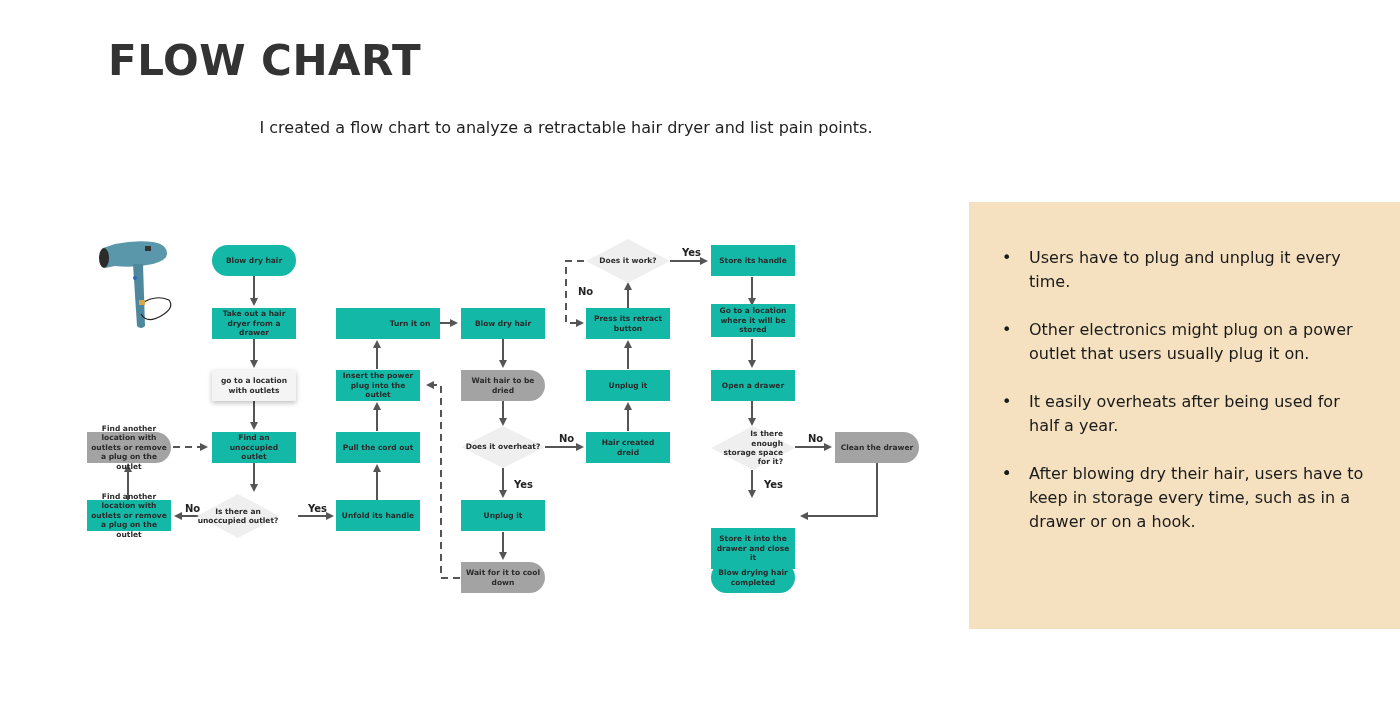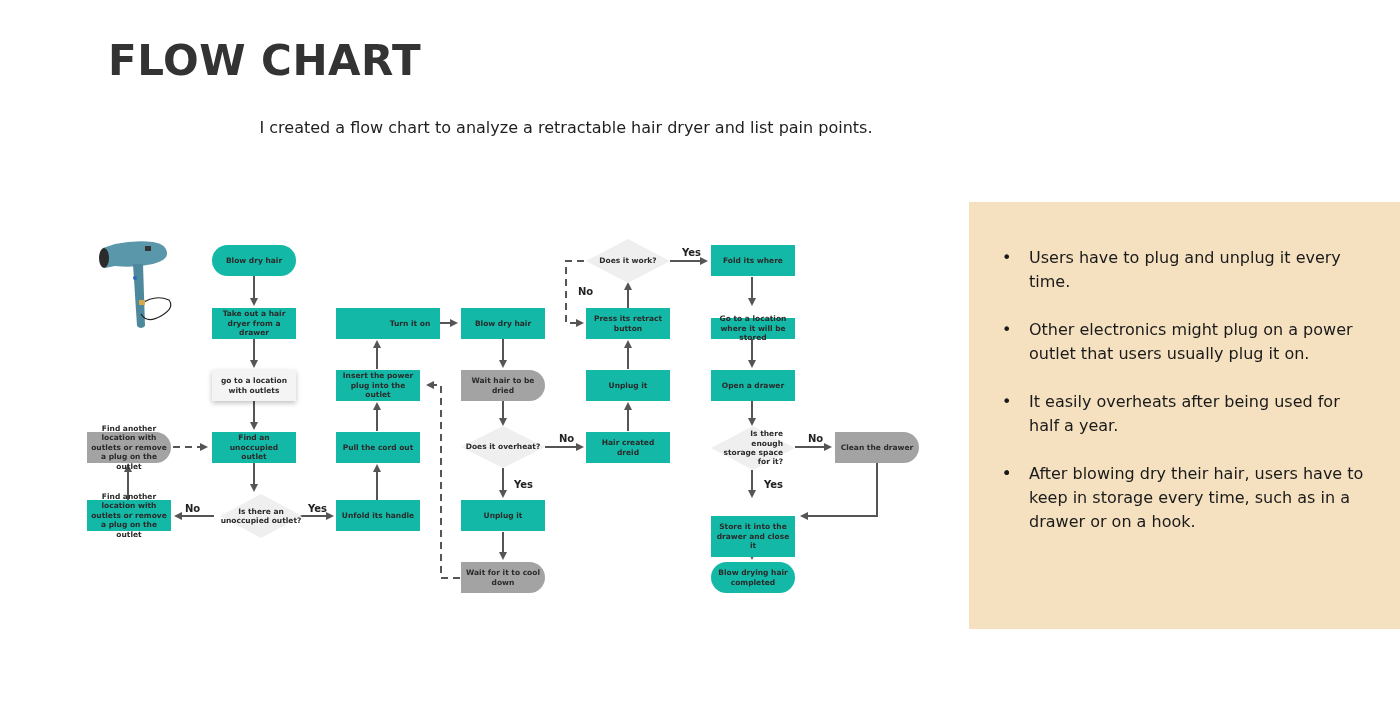--- a/index.html
+++ b/index.html
@@ -81,21 +81,21 @@
       <line x1="752" y1="532" x2="752" y2="558" marker-end="url(#ah)"></line>
       <line x1="795" y1="447" x2="830" y2="447" marker-end="url(#ah)"></line>
       <polyline points="877,463 877,516 802,516" marker-end="url(#ah)"></polyline>
     </g>
   </svg>
 
   <div class="node pill" style="left:212px;top:245px;width:84px;height:31px;">Blow dry hair</div>
   <div class="node" style="left:212px;top:308px;width:84px;height:31px;">Take out a hair dryer from a drawer</div>
   <div class="node shadow" style="left:212px;top:370px;width:84px;height:31px;">go to a location with outlets</div>
   <div class="node" style="left:212px;top:432px;width:84px;height:31px;">Find an unoccupied outlet</div>
-  <div class="diamond" style="left:220px;top:494px;width:82px;height:44px;align-items:center;">
+  <div class="diamond" style="left:197px;top:494px;width:82px;height:44px;align-items:center;">
     <svg viewBox="0 0 82 44" preserveAspectRatio="none">
         <polygon points="41,0 82,22 41,44 0,22" fill="#efefef"></polygon>
       </svg>
     <span>Is there an unoccupied outlet?</span>
   </div>
   <div class="node" style="left:87px;top:500px;width:84px;height:31px;">Find another location with outlets or  remove a plug on the outlet</div>
   <div class="node accent term-right" style="left:87px;top:432px;width:84px;height:31px;">Find another location with outlets or remove a plug on the outlet</div>
   <span class="edge-label" style="left:185px;top:503px;">No</span>
   <span class="edge-label" style="left:308px;top:503px;">Yes</span>
 
@@ -122,31 +122,31 @@
   <div class="node" style="left:586px;top:308px;width:84px;height:31px;">Press its retract button</div>
   <div class="diamond" style="left:586px;top:239px;width:84px;height:44px;text-align:right;">
     <svg viewBox="0 0 84 44" preserveAspectRatio="none">
         <polygon points="42,0 84,22 42,44 0,22" fill="#efefef"></polygon>
       </svg>
     <span>Does it work?</span>
   </div>
   <span class="edge-label" style="left:578px;top:286px;">No</span>
   <span class="edge-label" style="left:682px;top:247px;">Yes</span>
 
-  <div class="node" style="left:711px;top:245px;width:84px;height:31px;">Fold its where</div>
-  <div class="node" style="left:711px;top:318px;width:84px;height:21px;">Go to a location where it will be stored</div>
+  <div class="node" style="left:711px;top:245px;width:84px;height:31px;">Store its handle</div>
+  <div class="node" style="left:711px;top:304px;width:84px;height:33px;">Go to a location where it will be stored</div>
   <div class="node" style="left:711px;top:370px;width:84px;height:31px;">Open a drawer</div>
   <div class="diamond" style="left:711px;top:426px;width:84px;height:44px;">
     <svg viewBox="0 0 84 44" preserveAspectRatio="none">
         <polygon points="42,0 84,22 42,44 0,22" fill="#efefef"></polygon>
       </svg>
     <span style="width:60px;text-align:right;">Is there enough storage space for it?</span>
   </div>
   <div class="node accent term-right" style="left:835px;top:432px;width:84px;height:31px;">Clean the drawer</div>
-  <div class="node" style="left:711px;top:516px;width:84px;height:41px;">Store it into the drawer and close it</div>
+  <div class="node" style="left:711px;top:528px;width:84px;height:41px;">Store it into the drawer and close it</div>
   <div class="node pill" style="left:711px;top:562px;width:84px;height:31px;">Blow drying hair completed</div>
   <span class="edge-label" style="left:808px;top:433px;">No</span>
   <span class="edge-label" style="left:764px;top:479px;">Yes</span>
 </div>
 
 <div class="panel">
   <ul>
     <li><span class="bullet">•</span><span>Users have to plug and unplug it every time.</span></li>
     <li><span class="bullet">•</span><span>Other electronics might plug on a power outlet that users usually plug it on.</span></li>
     <li><span class="bullet">•</span><span>It easily overheats after being used for half a year.</span></li>

